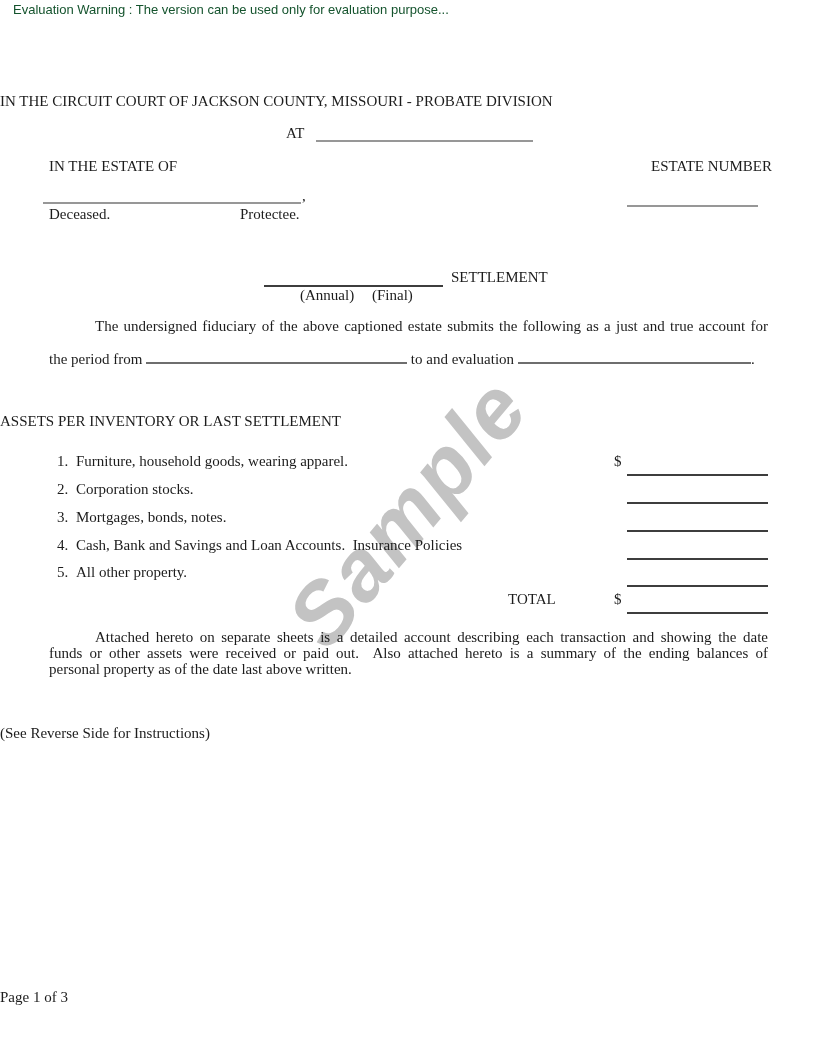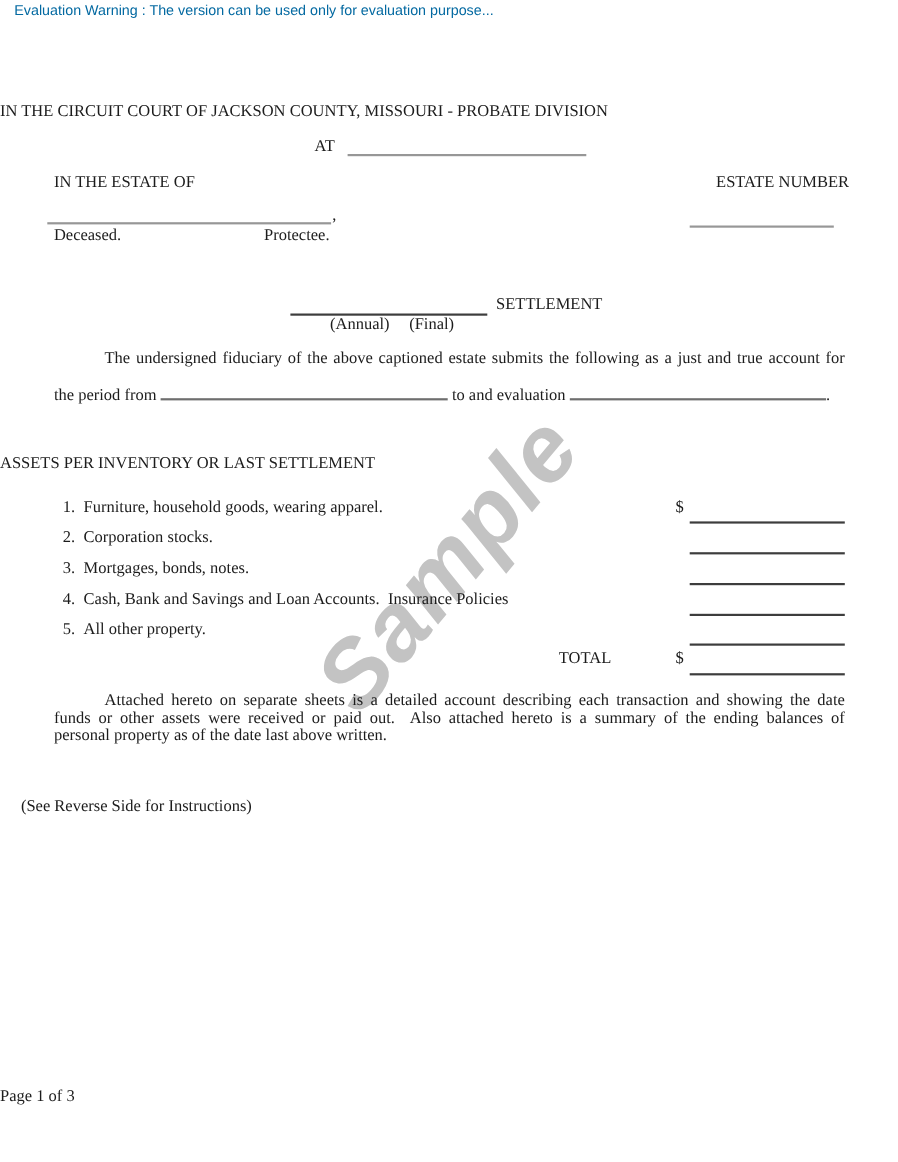--- a/index.html
+++ b/index.html
@@ -12,21 +12,21 @@
     font-family: "Liberation Serif", serif;
     color: #1c1c1c;
     font-size: 15px;
     overflow: hidden;
   }
   .abs { position: absolute; }
   .center { left: 0; width: 816px; text-align: left; }
   .warning {
     font-family: "Liberation Sans", sans-serif;
     font-size: 13px;
-    color: #0369a1;
+    color: #14532d;
   }
   .watermark {
     left: 222px;
     top: 452px;
     width: 370px;
     height: 120px;
     line-height: 120px;
     text-align: center;
     font-family: "Liberation Sans", sans-serif;
     font-weight: bold;
@@ -108,18 +108,18 @@
     <div class="abs line-dark" style="left:627px; top:585px; width:141px;"></div>
 
     <span class="abs" style="left:508px; top:591px;">TOTAL</span>
     <span class="abs" style="left:614px; top:591px;">$</span>
     <div class="abs line-dark" style="left:627px; top:612px; width:141px;"></div>
 
     <div class="abs para-line justify-full pre" style="left:49px; top:629px; text-indent:46px;">Attached hereto on separate sheets is a detailed account describing each transaction and showing the date</div>
     <div class="abs para-line justify-full pre" style="left:49px; top:645px;">funds or other assets were received or paid out.  Also attached hereto is a summary of the ending balances of</div>
     <div class="abs para-line pre" style="left:49px; top:661px;">personal property as of the date last above written.</div>
 
-    <div class="abs center" style="top:725px;padding-left:19px;">(See Reverse Side for Instructions)</div>
+    <div class="abs center" style="top:725px;">(See Reverse Side for Instructions)</div>
 
     <div class="abs center" style="top:989px;">Page 1 of 3</div>
 
   </div>
 </div>
 
 </body></html>

